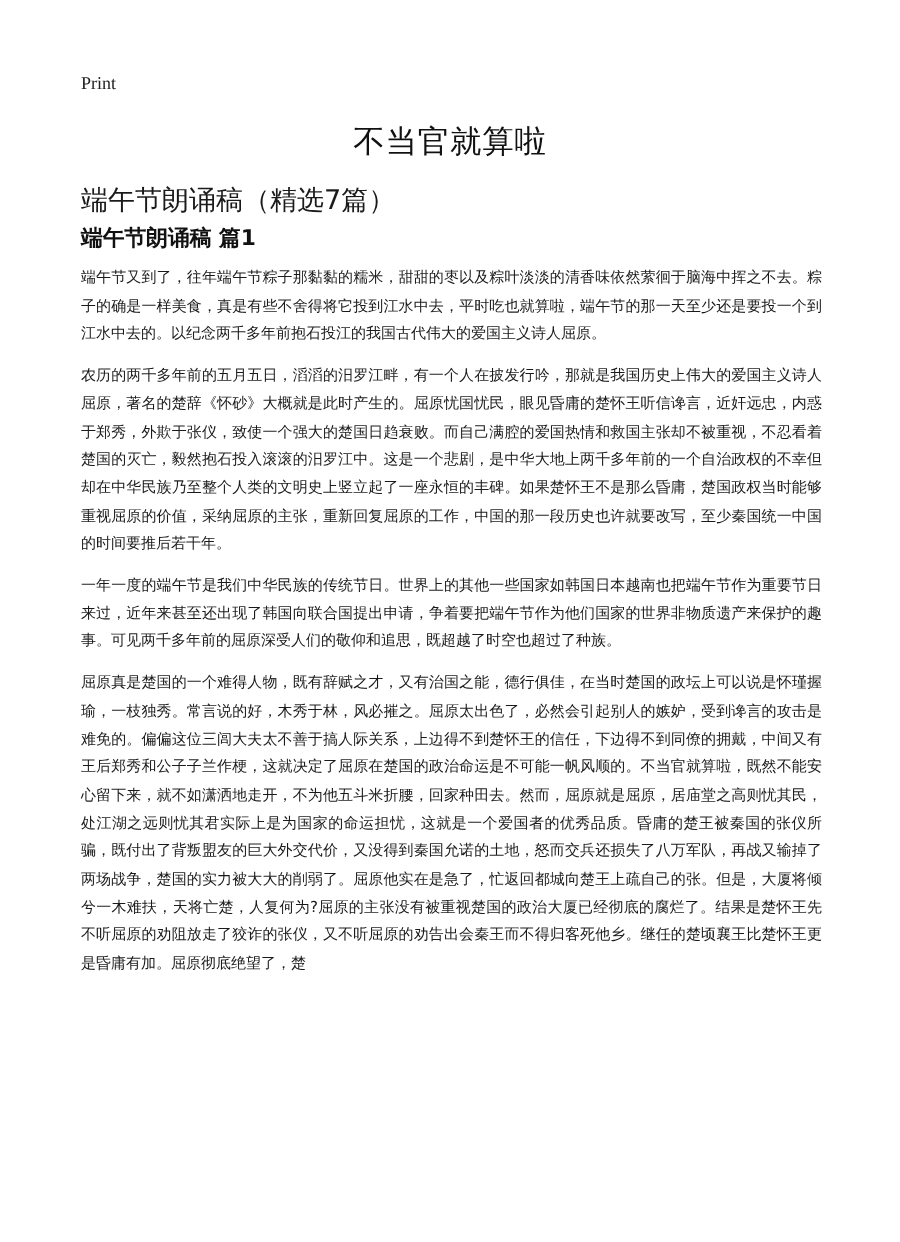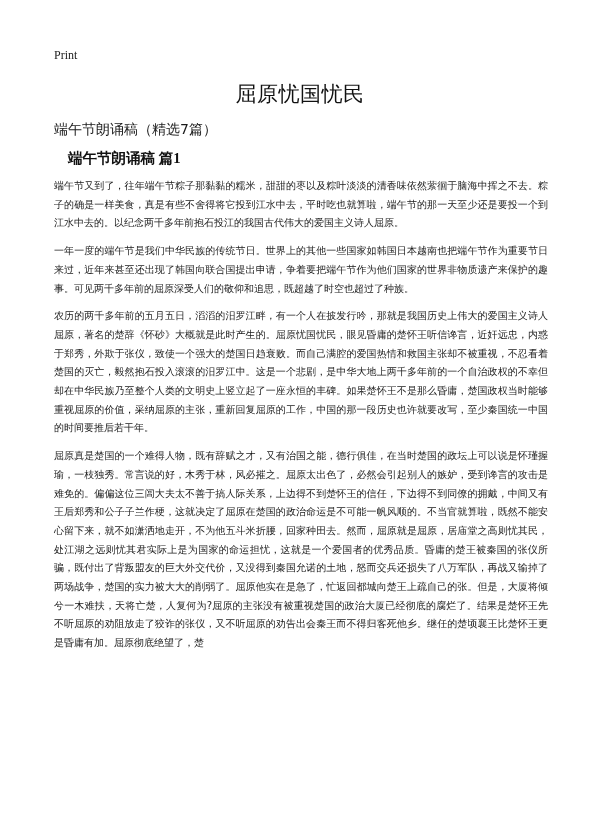--- a/index.html
+++ b/index.html
@@ -37,31 +37,30 @@
       top: 80px;
       text-align: center;
       font-size: 21px;
       letter-spacing: 0.5px;
       color: #111;
     }
     .doc-subtitle {
       position: absolute;
       left: 54px;
       top: 121px;
-      font-size: 14px;
+      font-size: 18px;
       color: #1a1a1a;
     }
     .section-heading {
       position: absolute;
-      left: 68px;
+      left: 54px;
       top: 149px;
       font-size: 14.5px;
       font-weight: bold;
       color: #111;
-      font-family: Liberation Serif, serif;
     }
     .body-text {
       position: absolute;
       left: 54px;
       top: 177px;
       width: 494px;
     }
     .para {
       margin: 0 0 9px 0;
       font-size: 10px;
@@ -70,25 +69,25 @@
       color: #1a1a1a;
       word-break: break-all;
     }
   </style>
 </head>
 <body>
 
 <div class="page">
   <div class="print-label">Print</div>
 
-  <div class="doc-title">屈原忧国忧民</div>
+  <div class="doc-title">不当官就算啦</div>
 
   <div class="doc-subtitle">端午节朗诵稿（精选7篇）</div>
 
   <div class="section-heading">端午节朗诵稿 篇1</div>
 
   <div class="body-text">
     <p class="para">端午节又到了，往年端午节粽子那黏黏的糯米，甜甜的枣以及粽叶淡淡的清香味依然萦徊于脑海中挥之不去。粽子的确是一样美食，真是有些不舍得将它投到江水中去，平时吃也就算啦，端午节的那一天至少还是要投一个到江水中去的。以纪念两千多年前抱石投江的我国古代伟大的爱国主义诗人屈原。</p>
+    <p class="para">农历的两千多年前的五月五日，滔滔的汨罗江畔，有一个人在披发行吟，那就是我国历史上伟大的爱国主义诗人屈原，著名的楚辞《怀砂》大概就是此时产生的。屈原忧国忧民，眼见昏庸的楚怀王听信谗言，近奸远忠，内惑于郑秀，外欺于张仪，致使一个强大的楚国日趋衰败。而自己满腔的爱国热情和救国主张却不被重视，不忍看着楚国的灭亡，毅然抱石投入滚滚的汨罗江中。这是一个悲剧，是中华大地上两千多年前的一个自治政权的不幸但却在中华民族乃至整个人类的文明史上竖立起了一座永恒的丰碑。如果楚怀王不是那么昏庸，楚国政权当时能够重视屈原的价值，采纳屈原的主张，重新回复屈原的工作，中国的那一段历史也许就要改写，至少秦国统一中国的时间要推后若干年。</p>
     <p class="para">一年一度的端午节是我们中华民族的传统节日。世界上的其他一些国家如韩国日本越南也把端午节作为重要节日来过，近年来甚至还出现了韩国向联合国提出申请，争着要把端午节作为他们国家的世界非物质遗产来保护的趣事。可见两千多年前的屈原深受人们的敬仰和追思，既超越了时空也超过了种族。</p>
-    <p class="para">农历的两千多年前的五月五日，滔滔的汨罗江畔，有一个人在披发行吟，那就是我国历史上伟大的爱国主义诗人屈原，著名的楚辞《怀砂》大概就是此时产生的。屈原忧国忧民，眼见昏庸的楚怀王听信谗言，近奸远忠，内惑于郑秀，外欺于张仪，致使一个强大的楚国日趋衰败。而自己满腔的爱国热情和救国主张却不被重视，不忍看着楚国的灭亡，毅然抱石投入滚滚的汨罗江中。这是一个悲剧，是中华大地上两千多年前的一个自治政权的不幸但却在中华民族乃至整个人类的文明史上竖立起了一座永恒的丰碑。如果楚怀王不是那么昏庸，楚国政权当时能够重视屈原的价值，采纳屈原的主张，重新回复屈原的工作，中国的那一段历史也许就要改写，至少秦国统一中国的时间要推后若干年。</p>
     <p class="para">屈原真是楚国的一个难得人物，既有辞赋之才，又有治国之能，德行俱佳，在当时楚国的政坛上可以说是怀瑾握瑜，一枝独秀。常言说的好，木秀于林，风必摧之。屈原太出色了，必然会引起别人的嫉妒，受到谗言的攻击是难免的。偏偏这位三闾大夫太不善于搞人际关系，上边得不到楚怀王的信任，下边得不到同僚的拥戴，中间又有王后郑秀和公子子兰作梗，这就决定了屈原在楚国的政治命运是不可能一帆风顺的。不当官就算啦，既然不能安心留下来，就不如潇洒地走开，不为他五斗米折腰，回家种田去。然而，屈原就是屈原，居庙堂之高则忧其民，处江湖之远则忧其君实际上是为国家的命运担忧，这就是一个爱国者的优秀品质。昏庸的楚王被秦国的张仪所骗，既付出了背叛盟友的巨大外交代价，又没得到秦国允诺的土地，怒而交兵还损失了八万军队，再战又输掉了两场战争，楚国的实力被大大的削弱了。屈原他实在是急了，忙返回都城向楚王上疏自己的张。但是，大厦将倾兮一木难扶，天将亡楚，人复何为?屈原的主张没有被重视楚国的政治大厦已经彻底的腐烂了。结果是楚怀王先不听屈原的劝阻放走了狡诈的张仪，又不听屈原的劝告出会秦王而不得归客死他乡。继任的楚顷襄王比楚怀王更是昏庸有加。屈原彻底绝望了，楚</p>
   </div>
 </div>
 
 </body></html>

